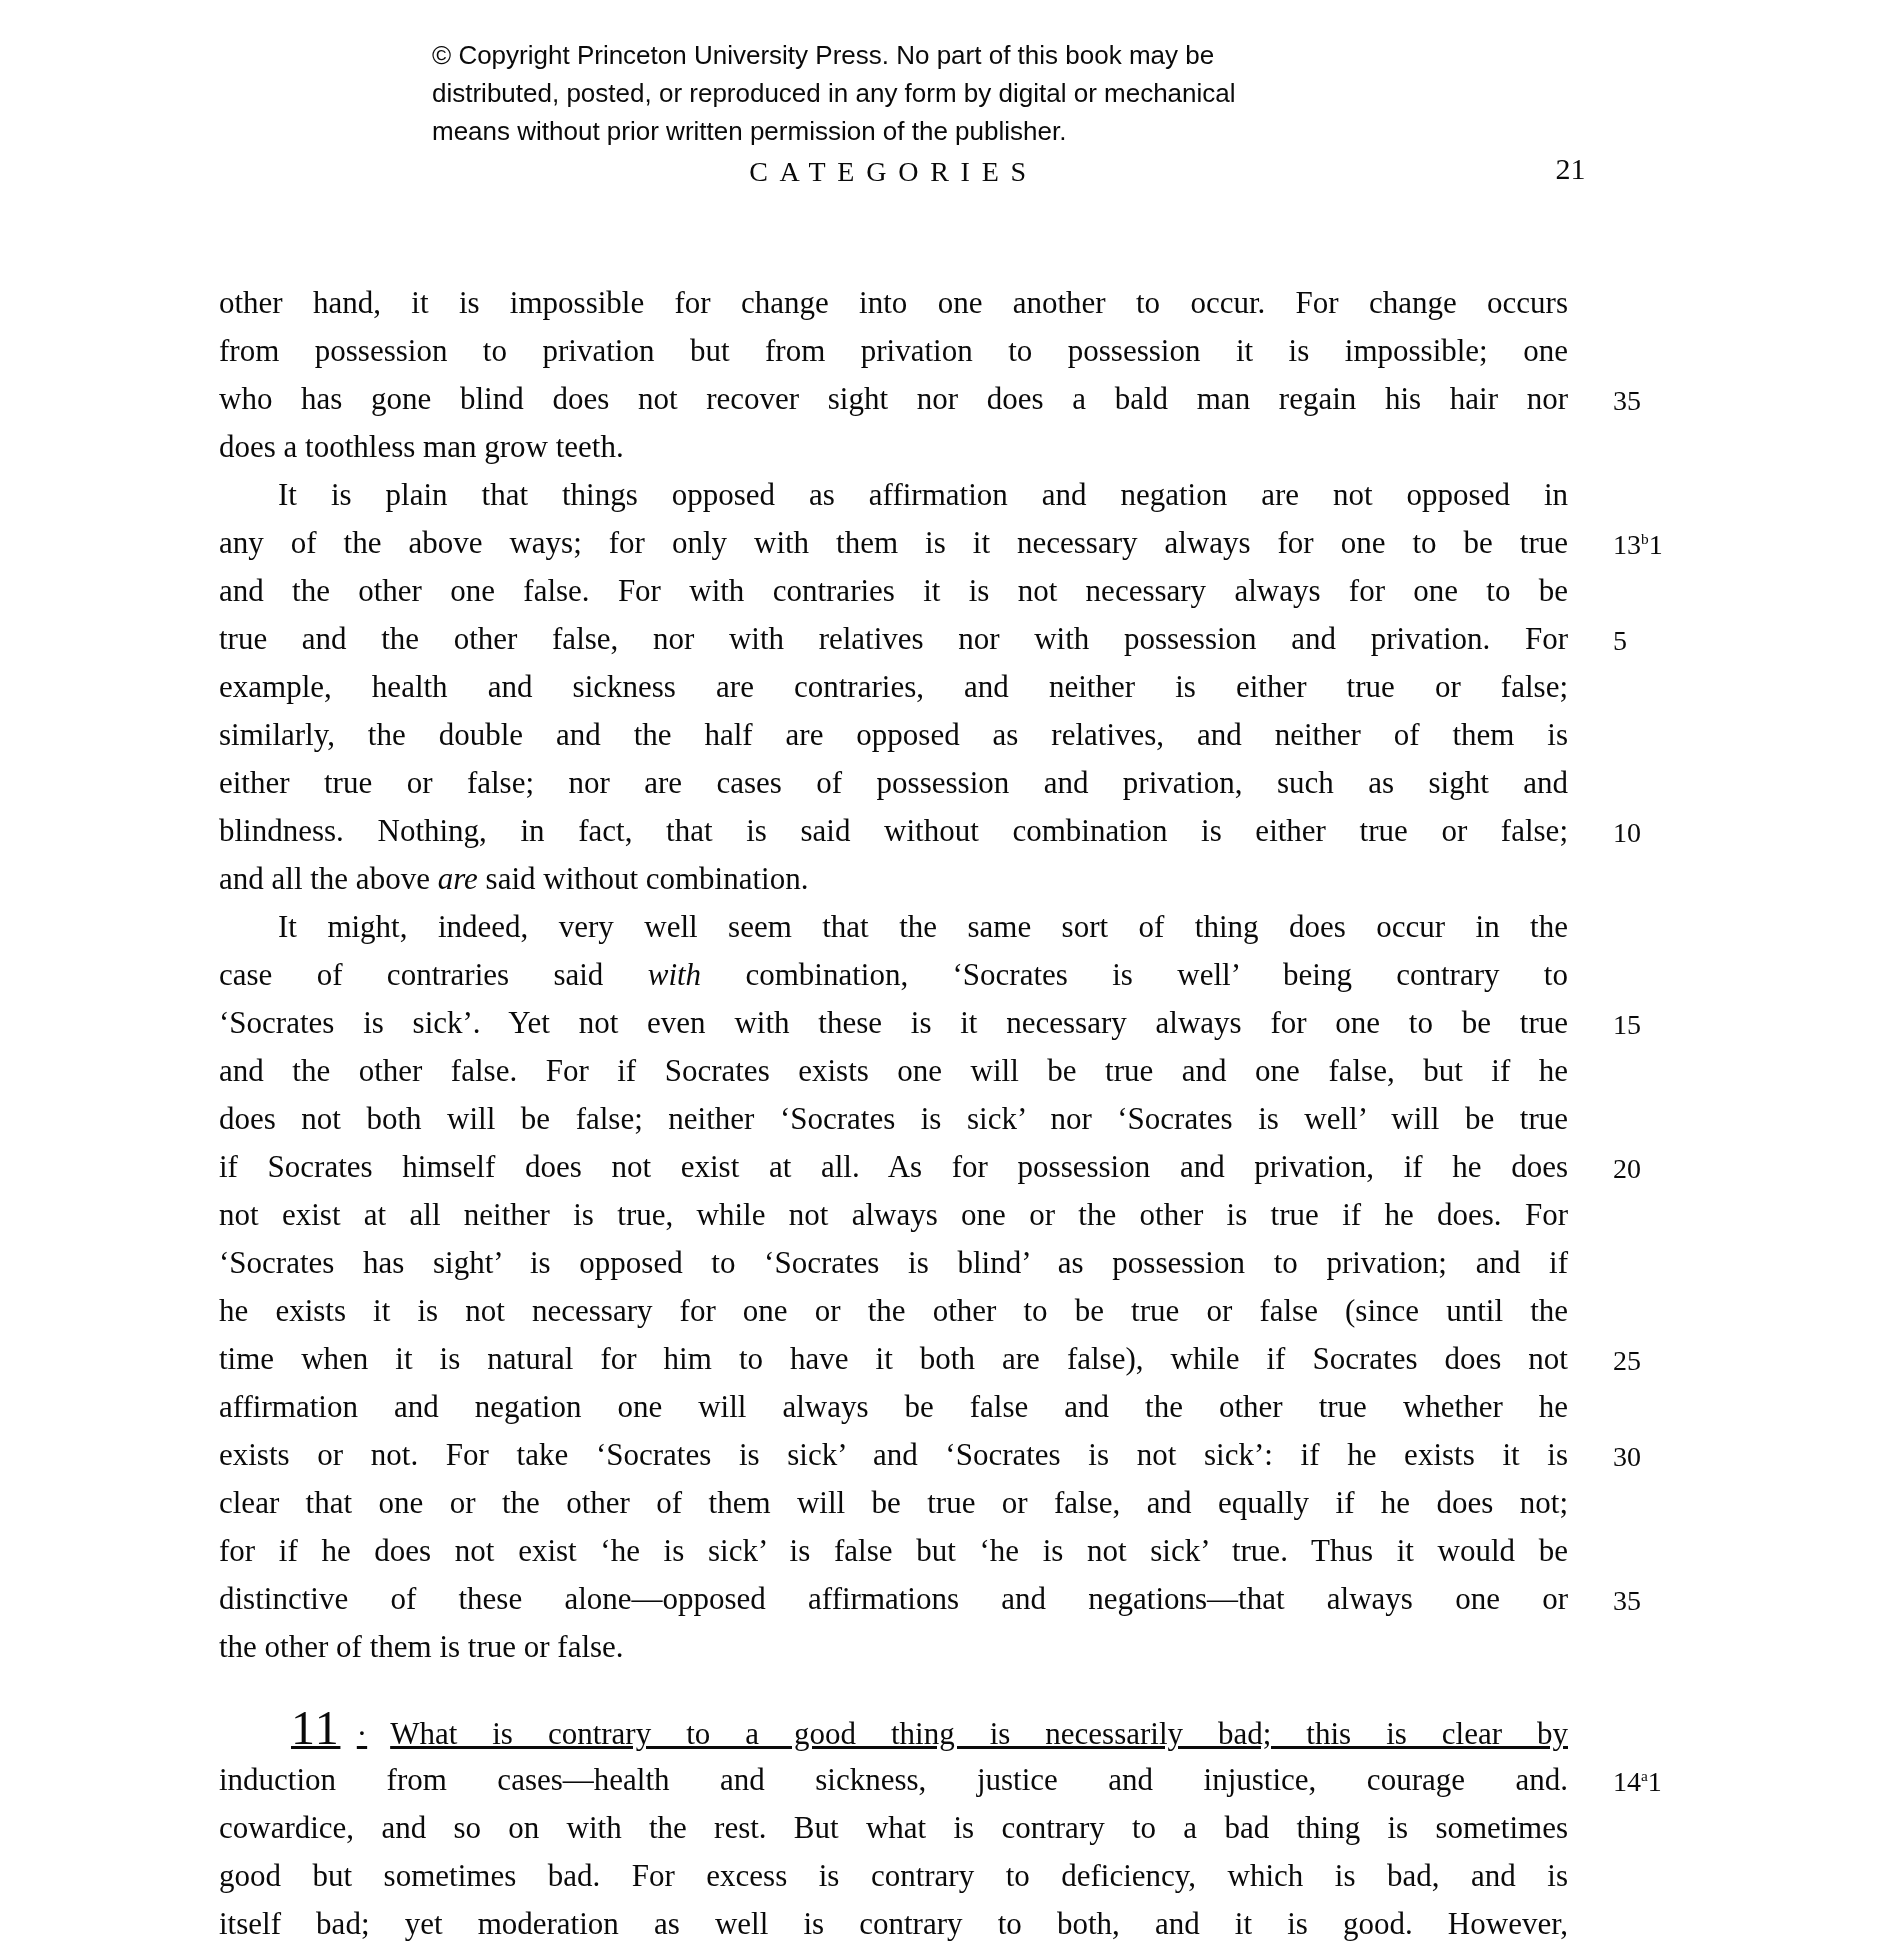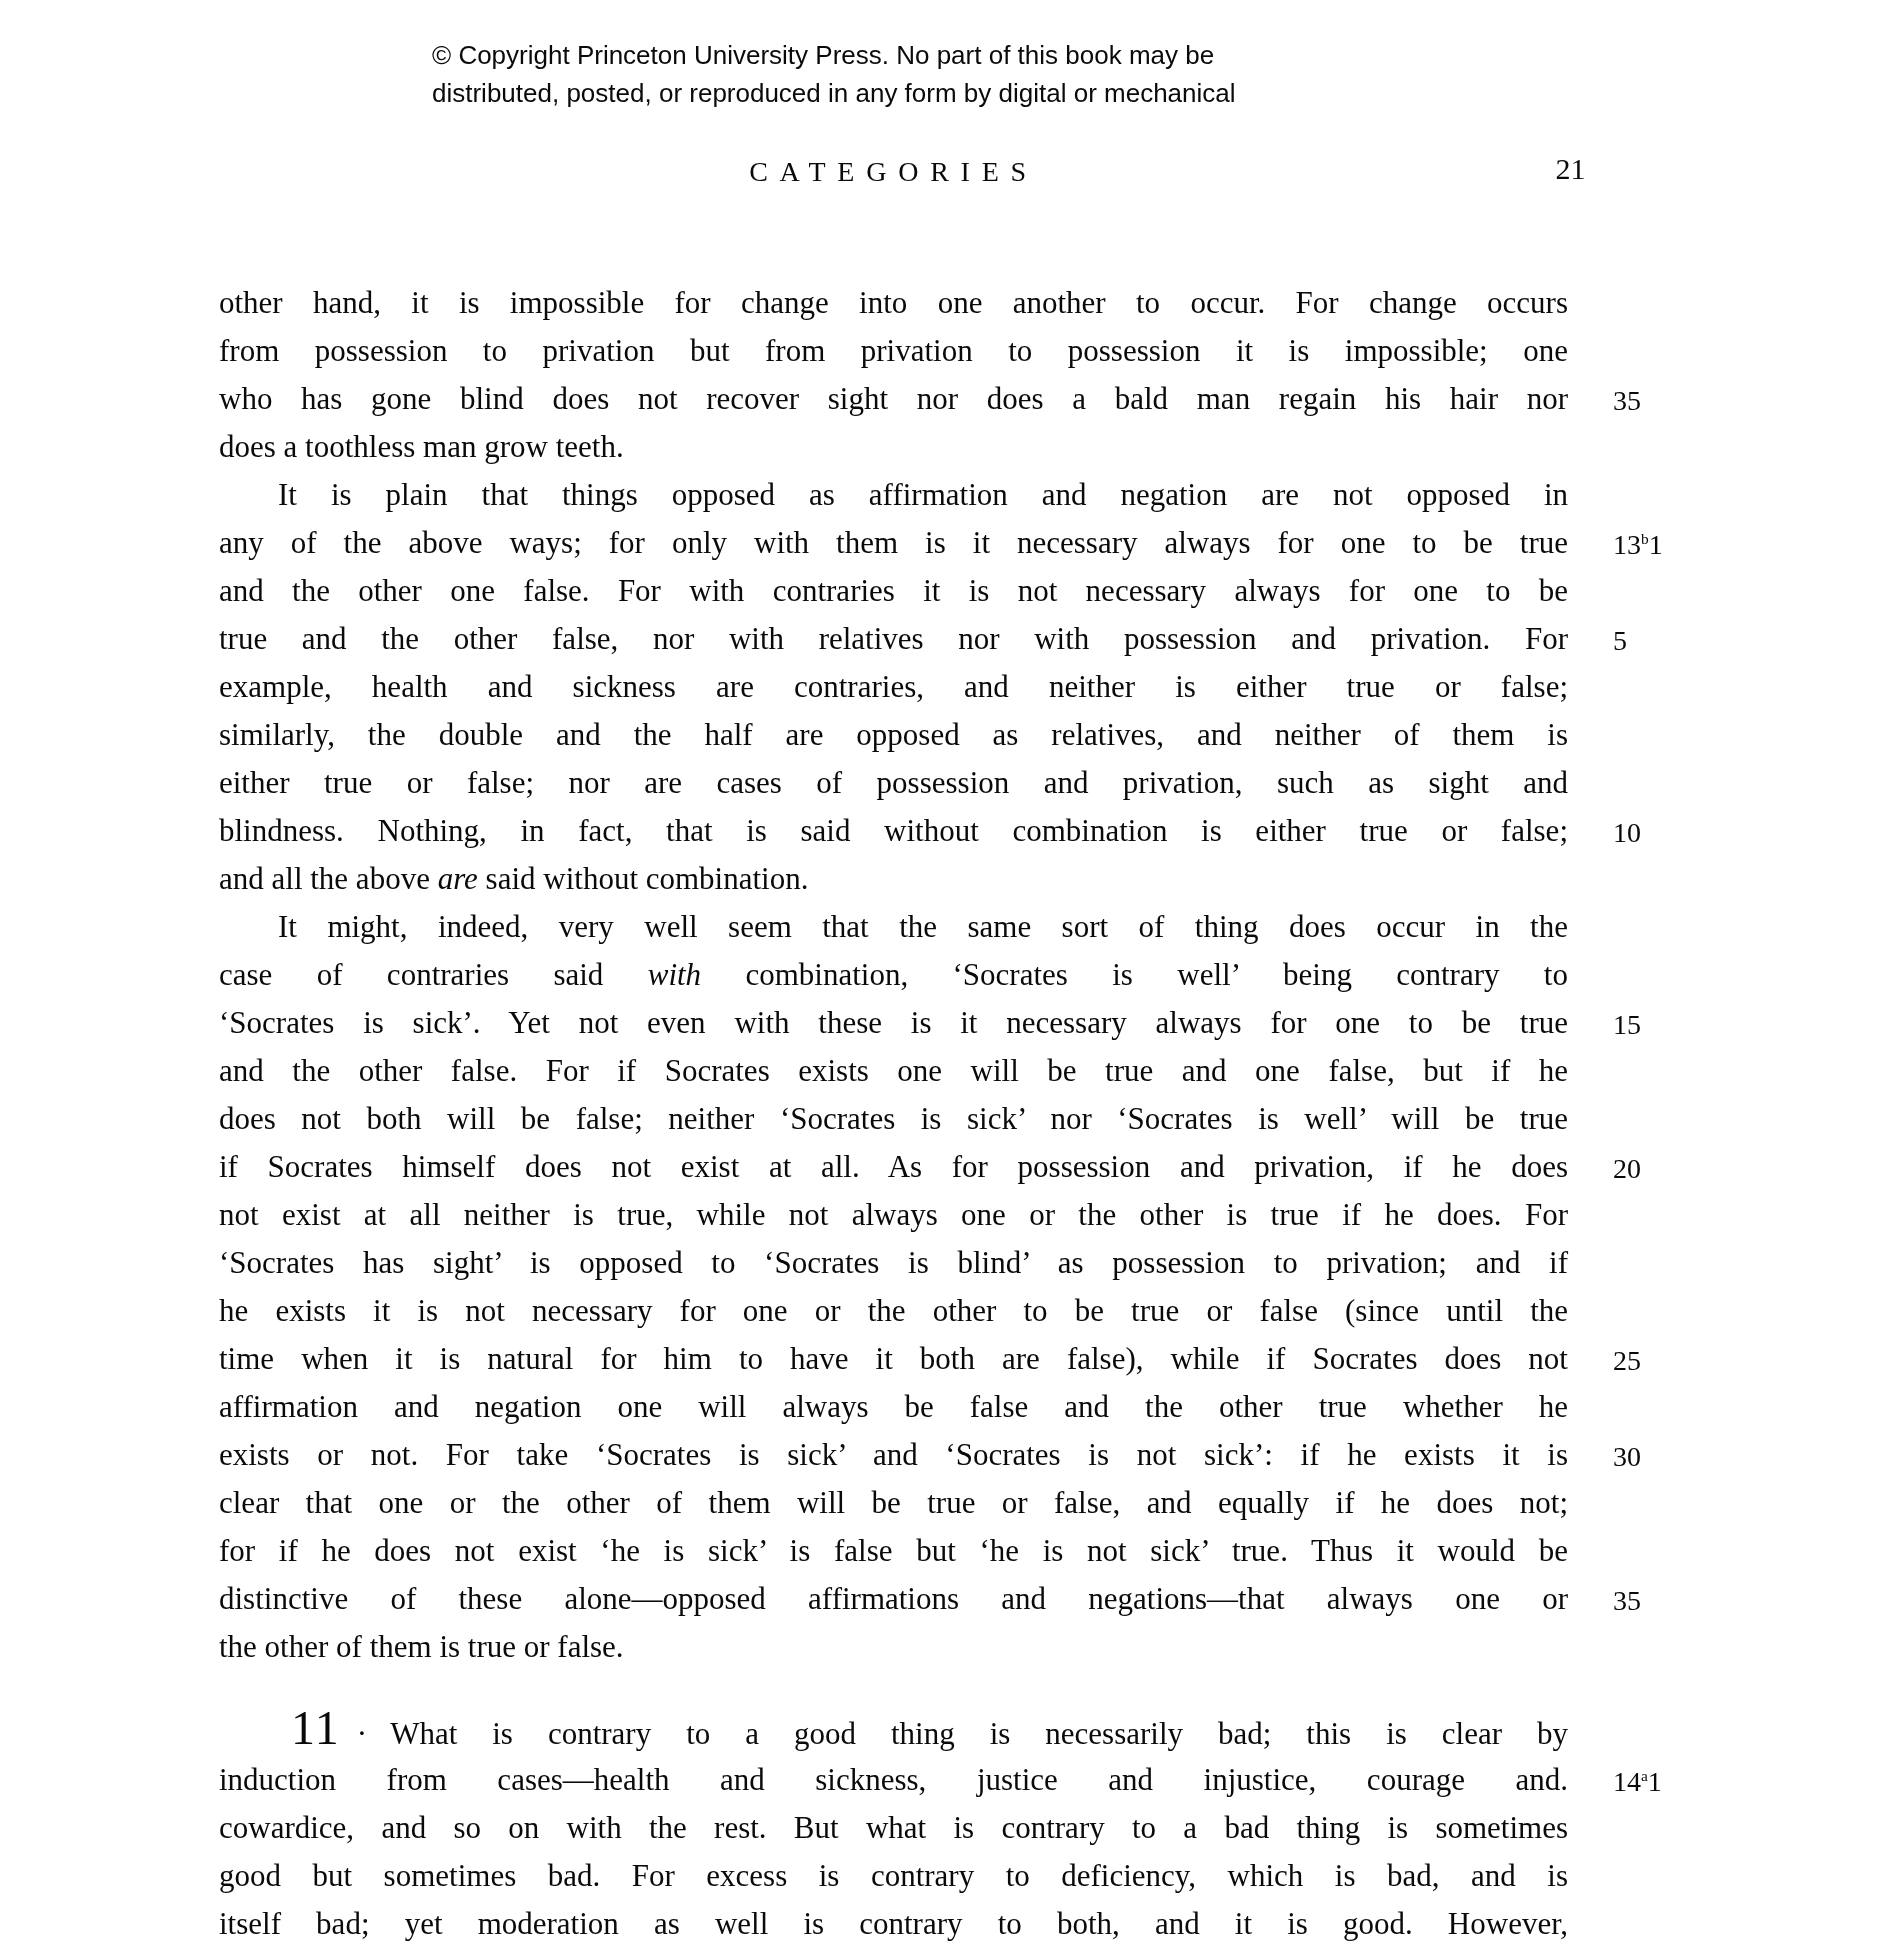--- a/index.html
+++ b/index.html
@@ -56,21 +56,21 @@
   .line{
     position:relative;
     height:48px;
     text-align:justify;
     text-align-last:justify;
   }
   .line.plast{
     text-align-last:left;
   }
   .para.indent .line:first-child{text-indent:59px;}
-  .para.section .line:first-child{text-indent:72px;}
+  .para.section .line:first-child{text-indent:72px;text-decoration:underline;}
   .margin-note{
     position:absolute;
     left:1394px;
     top:1.6px;
     width:66px;
     font-size:28px;
     text-indent:0;
     white-space:nowrap;
   }
   .margin-note sup, .line sup{
@@ -90,20 +90,21 @@
   }
   .line i{}
 </style>
 </head>
 <body>
 
 <div class="page">
   <div class="copyright">
       <div>© Copyright Princeton University Press. No part of this book may be</div>
       <div>distributed, posted, or reproduced in any form by digital or mechanical</div>
+      <div>means without prior written permission of the publisher.</div>
     </div>
   <div class="header">
     <span class="title">CATEGORIES</span>
     <span class="pagenum">21</span>
   </div>
   <div class="body" id="body">
       <div class="para">
         <div class="line">other hand, it is impossible for change into one another to occur. For change occurs</div>
         <div class="line">from possession to privation but from privation to possession it is impossible; one</div>
         <div class="line">who has gone blind does not recover sight nor does a bald man regain his hair nor<span class="margin-note">35</span></div>

